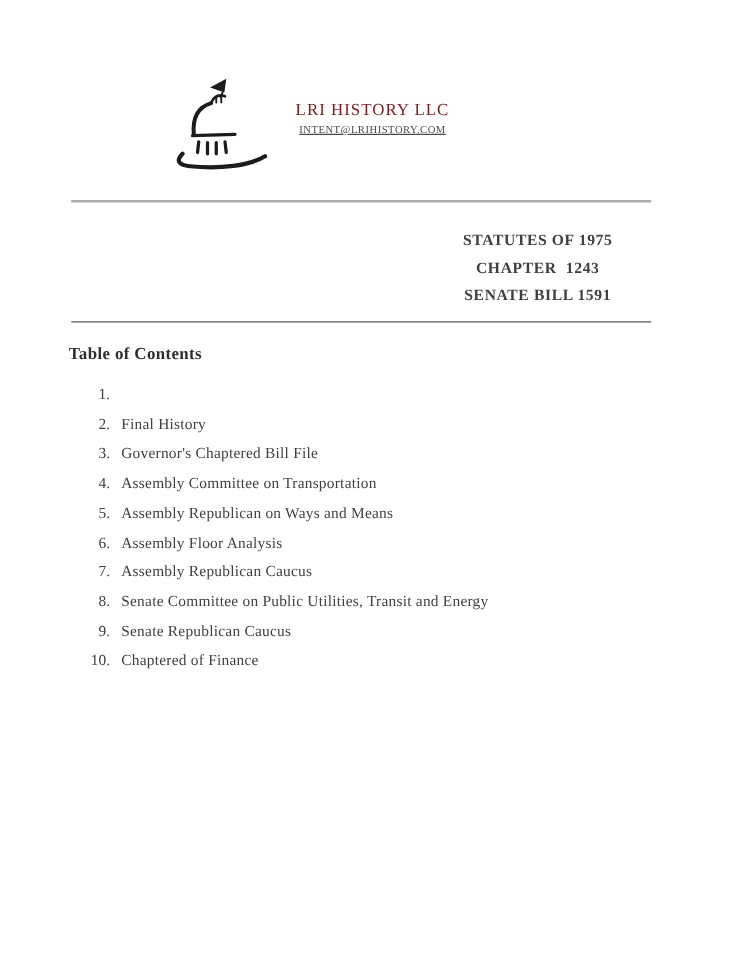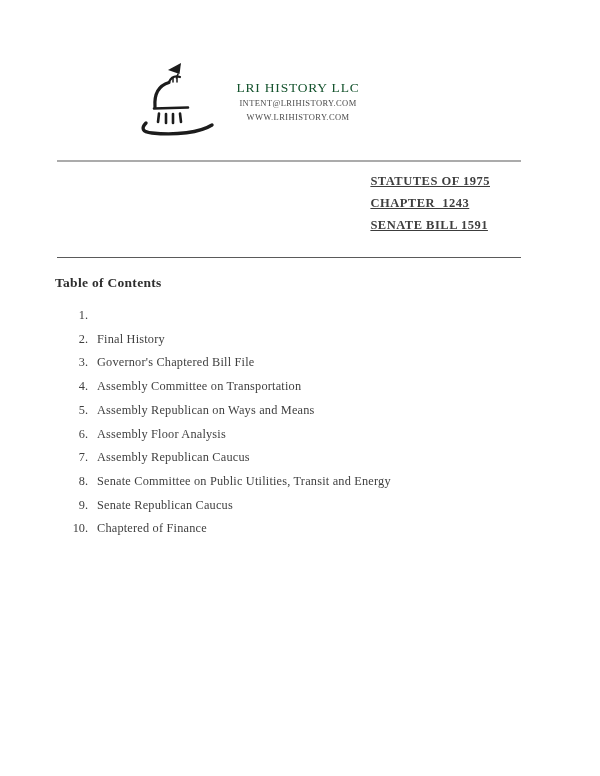--- a/index.html
+++ b/index.html
@@ -18,36 +18,37 @@
     color:var(--ink);
     position:relative;
     overflow:hidden;
   }
   .page{position:absolute;inset:0;}
 
   
   .logo{position:absolute;left:138px;top:62px;width:80px;height:82px;color:var(--logo-ink);}
   .lh-text{position:absolute;left:217px;top:79px;width:162px;text-align:center;}
   .company{
-    font-size:13.5px;letter-spacing:0.8px;line-height:18px;color:#14532d;
+    font-size:13.5px;letter-spacing:0.8px;line-height:18px;color:#7f1d1d;
     white-space:nowrap;
   }
   .contact{
     font-size:8.5px;letter-spacing:0.4px;line-height:13.5px;color:#4a4a4a;
     white-space:nowrap;
+    text-decoration:underline;
   }
 
   
   .rule{position:absolute;left:57px;width:464px;}
   .rule-1{top:160px;height:2px;background:var(--rule-light);}
   .rule-2{top:257px;height:1px;background:var(--rule-dark);}
 
   
   .ref-block{
-    position:absolute;right:110px;top:170px;text-align:left;text-decoration:underline;
+    position:absolute;right:110px;top:181px;text-align:center;
   }
   .ref-line{
     font-weight:bold;font-size:12.5px;line-height:22px;letter-spacing:0.5px;
     color:#3f3f3f;white-space:pre;
   }
 
   
   .toc-heading{
     position:absolute;left:55px;top:274px;
     font-size:13.5px;font-weight:bold;line-height:17px;letter-spacing:0.3px;
@@ -89,21 +90,20 @@
       <path d="M21,51.5 L20,60" stroke-width="2.6"></path>
       <path d="M28,52 L28,61" stroke-width="2.6"></path>
       <path d="M35,52 L35,61" stroke-width="2.6"></path>
       <path d="M42,51.5 L43,60" stroke-width="2.6"></path>
 
       <path d="M8,61 C3,66 4,70 14,71 C38,73.5 62,70.5 74,63" stroke-width="3.4"></path>
     </svg>
     <div class="lh-text">
       <div class="company">LRI HISTORY LLC</div>
       <div class="contact">INTENT@LRIHISTORY.COM</div>
-      <div class="contact">WWW.LRIHISTORY.COM</div>
     </div>
   </div>
 
   <div class="rule rule-1"></div>
 
   <div class="ref-block">
     <div class="ref-line">STATUTES OF 1975</div>
     <div class="ref-line">CHAPTER  1243</div>
     <div class="ref-line">SENATE BILL 1591</div>
   </div>

